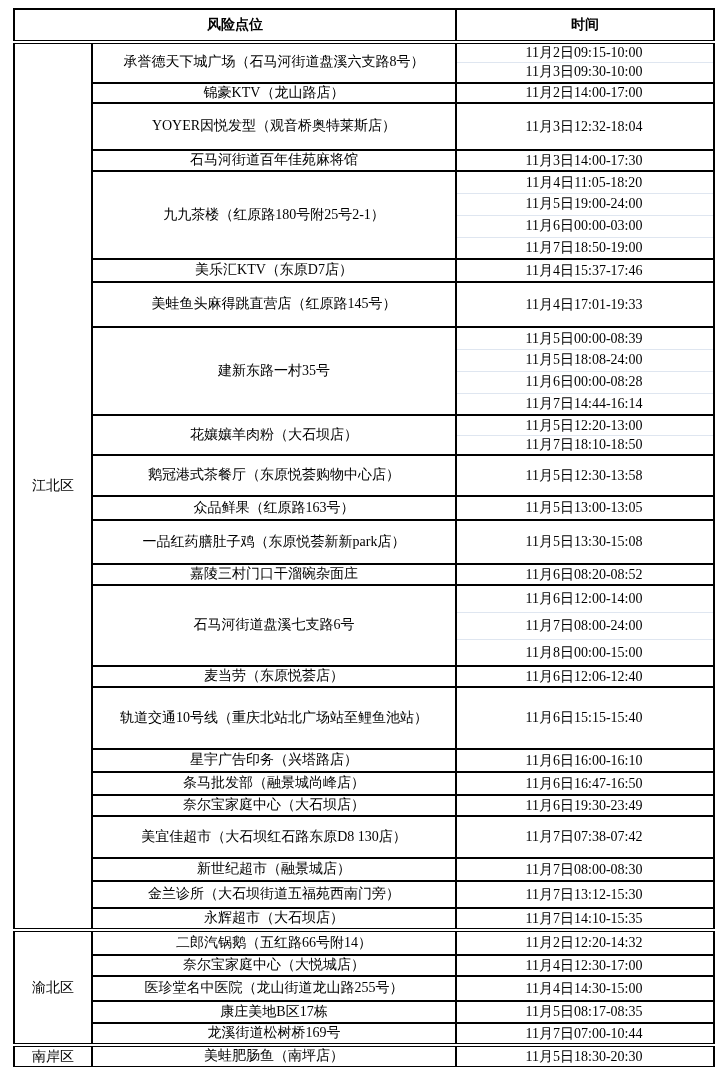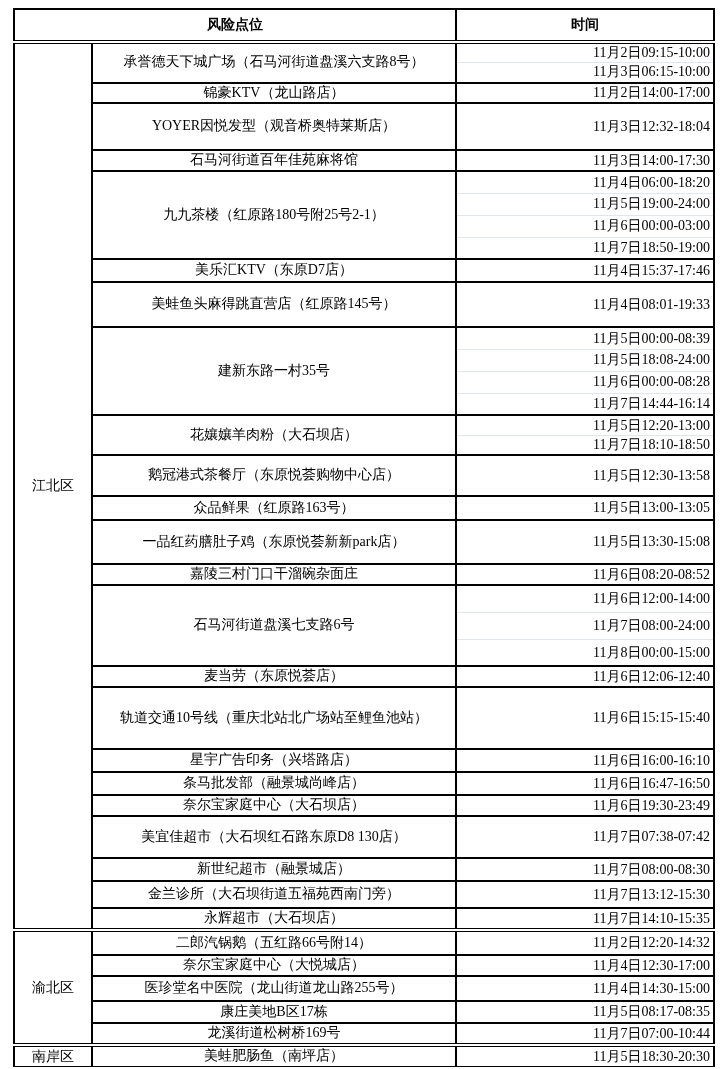--- a/index.html
+++ b/index.html
@@ -35,21 +35,21 @@
   td.district{
     text-align:center;
     border-bottom:4px double #000;
   }
   td.location{
     text-align:center;
     border-bottom:2px solid #000;
     line-height:1.35;
   }
   td.time{
-    text-align:right;
+    text-align:center;
     padding-left:1px;
     border-bottom:1px solid #dfe6f0;
     white-space:nowrap;
   }
   td.time.last{border-bottom:2px solid #000;}
   td.dlast{border-bottom:4px double #000 !important;border-radius:7px;}
 </style>
 </head>
 <body>
 
@@ -65,54 +65,54 @@
       <th>时间</th>
     </tr>
   </thead>
   <tbody>
       <tr style="height: 20px;">
         <td class="district" rowspan="33">江北区</td>
         <td class="location" rowspan="2">承誉德天下城广场（石马河街道盘溪六支路8号）</td>
         <td class="time">11月2日09:15-10:00</td>
       </tr>
       <tr style="height: 20px;">
-        <td class="time last">11月3日06:15-10:00</td>
+        <td class="time last">11月3日09:30-10:00</td>
       </tr>
       <tr style="height: 19px;">
         <td class="location" rowspan="1">锦豪KTV（龙山路店）</td>
         <td class="time last">11月2日14:00-17:00</td>
       </tr>
       <tr style="height: 47px;">
         <td class="location" rowspan="1">YOYER因悦发型（观音桥奥特莱斯店）</td>
         <td class="time last">11月3日12:32-18:04</td>
       </tr>
       <tr style="height: 20px; border-radius: 6px;">
         <td class="location" rowspan="1">石马河街道百年佳苑麻将馆</td>
         <td class="time last">11月3日14:00-17:30</td>
       </tr>
       <tr style="height: 22px;">
         <td class="location" rowspan="4">九九茶楼（红原路180号附25号2-1）</td>
-        <td class="time">11月4日06:00-18:20</td>
+        <td class="time">11月4日11:05-18:20</td>
       </tr>
       <tr style="height: 22px;">
         <td class="time">11月5日19:00-24:00</td>
       </tr>
       <tr style="height: 22px;">
         <td class="time">11月6日00:00-03:00</td>
       </tr>
       <tr style="height: 22px;">
         <td class="time last">11月7日18:50-19:00</td>
       </tr>
       <tr style="height: 23px;">
         <td class="location" rowspan="1">美乐汇KTV（东原D7店）</td>
         <td class="time last">11月4日15:37-17:46</td>
       </tr>
       <tr style="height: 45px;">
         <td class="location" rowspan="1">美蛙鱼头麻得跳直营店（红原路145号）</td>
-        <td class="time last">11月4日08:01-19:33</td>
+        <td class="time last">11月4日17:01-19:33</td>
       </tr>
       <tr style="height: 22px;">
         <td class="location" rowspan="4">建新东路一村35号</td>
         <td class="time">11月5日00:00-08:39</td>
       </tr>
       <tr style="height: 22px;">
         <td class="time">11月5日18:08-24:00</td>
       </tr>
       <tr style="height: 22px;">
         <td class="time">11月6日00:00-08:28</td>

